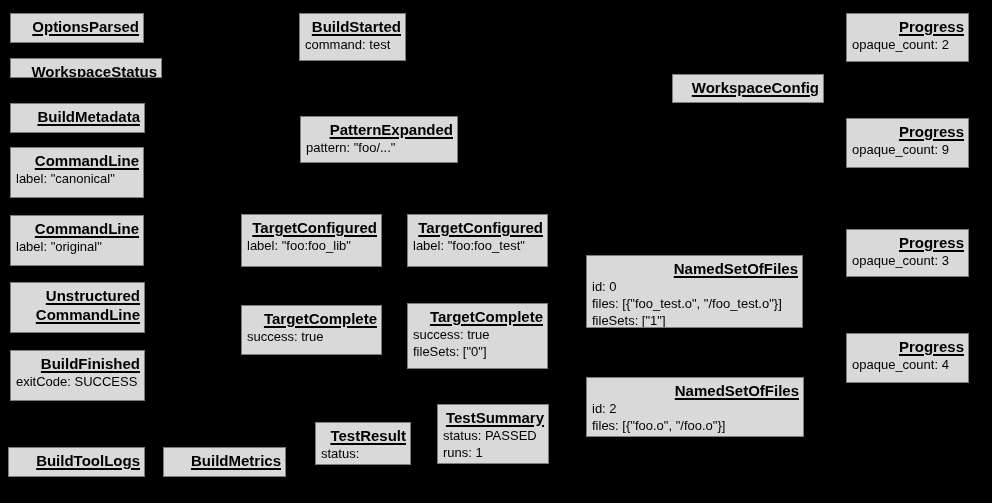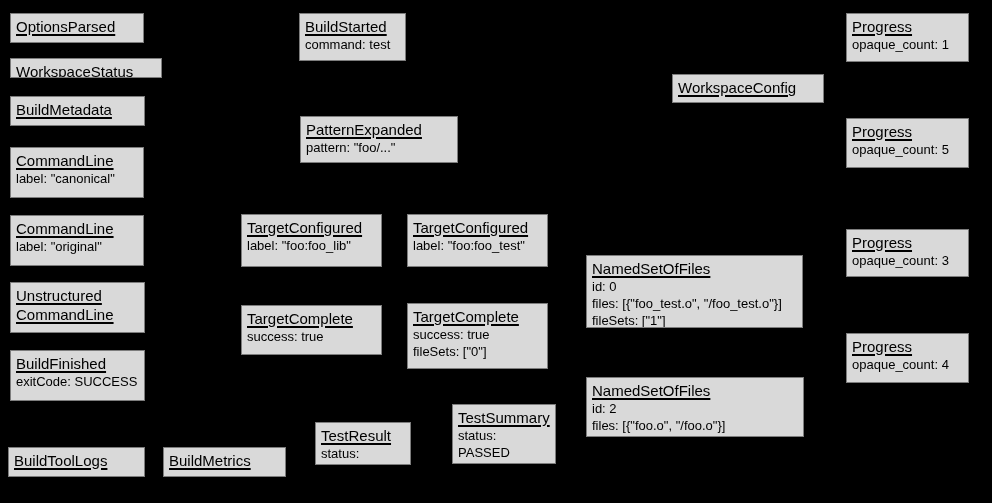--- a/index.html
+++ b/index.html
@@ -19,47 +19,48 @@
     position: absolute;
     box-sizing: border-box;
     background: #d9d9d9;
     border: 1px solid #7d7d7d;
     padding: 3px 4px 4px 5px;
     color: #000000;
     overflow: hidden;
   }
   .box .title {
     font-size: 15px;
-    font-weight: normal;
+    font-weight: bold;
     text-decoration: underline;
     text-decoration-thickness: 2px;
     text-underline-offset: 2px;
     line-height: 19px;
     white-space: pre-line;
+    text-align: right;
   }
   .box .body {
     font-size: 13px;
     line-height: 17px;
     white-space: pre-line;
   }
 </style>
 </head>
 <body>
 
 <div class="stage">
 
   <div class="box" style="left:10px;top:13px;width:134px;height:30px">
     <div class="title">OptionsParsed</div>
   </div>
 
   <div class="box" style="left:10px;top:58px;width:152px;height:20px">
     <div class="title">WorkspaceStatus</div>
   </div>
 
-  <div class="box" style="left:10px;top:96px;width:135px;height:30px">
+  <div class="box" style="left:10px;top:103px;width:135px;height:30px">
     <div class="title">BuildMetadata</div>
   </div>
 
   <div class="box" style="left:10px;top:147px;width:134px;height:51px">
     <div class="title">CommandLine</div>
     <div class="body">label: "canonical"</div>
   </div>
 
   <div class="box" style="left:10px;top:215px;width:134px;height:51px">
     <div class="title">CommandLine</div>
@@ -113,21 +114,21 @@
     <div class="title">TargetComplete</div>
     <div class="body">success: true
 fileSets: ["0"]</div>
   </div>
 
   <div class="box" style="left:315px;top:422px;width:96px;height:43px">
     <div class="title">TestResult</div>
     <div class="body">status: PASSED</div>
   </div>
 
-  <div class="box" style="left:452px;top:404px;width:104px;height:60px">
+  <div class="box" style="left:437px;top:404px;width:112px;height:60px">
     <div class="title">TestSummary</div>
     <div class="body">status: PASSED
 runs: 1</div>
   </div>
 
   <div class="box" style="left:672px;top:74px;width:152px;height:29px">
     <div class="title">WorkspaceConfig</div>
   </div>
 
 
@@ -139,26 +140,26 @@
   </div>
 
   <div class="box" style="left:586px;top:377px;width:218px;height:60px">
     <div class="title">NamedSetOfFiles</div>
     <div class="body">id: 2
 files: [{"foo.o", "/foo.o"}]</div>
   </div>
 
   <div class="box" style="left:846px;top:13px;width:123px;height:49px">
     <div class="title">Progress</div>
-    <div class="body">opaque_count: 1</div>
+    <div class="body">opaque_count: 2</div>
   </div>
 
   <div class="box" style="left:846px;top:118px;width:123px;height:50px">
     <div class="title">Progress</div>
-    <div class="body">opaque_count: 5</div>
+    <div class="body">opaque_count: 9</div>
   </div>
 
   <div class="box" style="left:846px;top:229px;width:123px;height:48px">
     <div class="title">Progress</div>
     <div class="body">opaque_count: 3</div>
   </div>
 
   <div class="box" style="left:846px;top:333px;width:123px;height:50px">
     <div class="title">Progress</div>
     <div class="body">opaque_count: 4</div>

